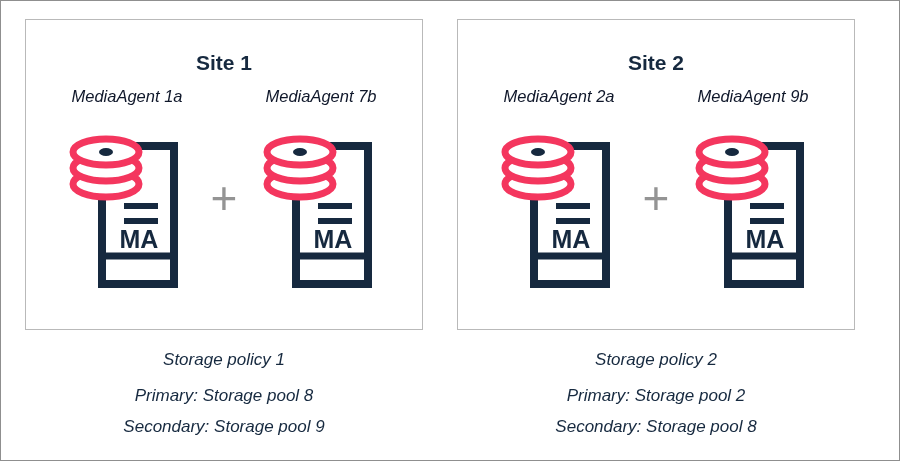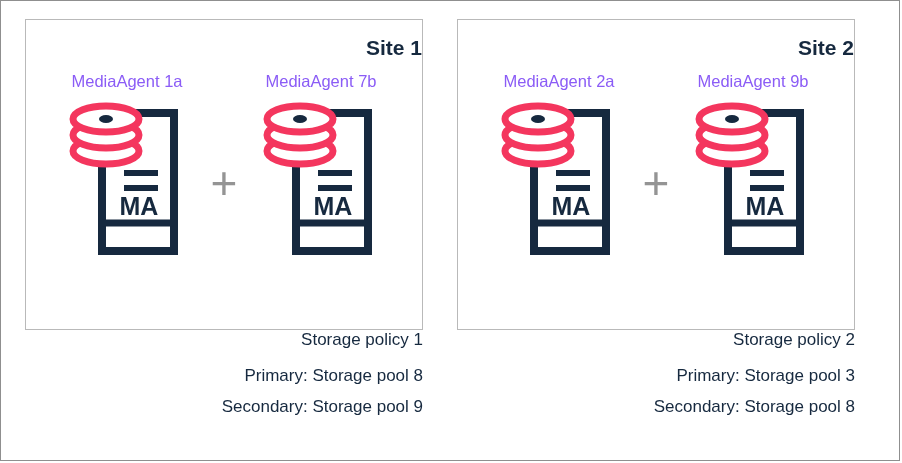--- a/index.html
+++ b/index.html
@@ -32,56 +32,59 @@
   }
   .site-col.s1 { left: 24px; }
   .site-col.s2 { left: 456px; }
   .site-box {
     border: 1px solid #b9b9b9;
     height: 311px;
     background: #ffffff;
     box-sizing: border-box;
   }
   .site-title {
-    text-align: right;
-    margin-top: 16px;
+    text-align: center;
+    margin-top: 31px;
     font-size: 21px;
     font-weight: 700;
     color: #16293f;
   }
   .agents-row {
     display: flex;
     justify-content: center;
     align-items: flex-start;
     margin-top: 12px;
   }
   .agent {
     display: flex;
     flex-direction: column;
     align-items: center;
     width: 158px;
   }
   .agent-label {
     font-size: 16.5px;
-    color: #8b5cf6;
-    margin-bottom: 2px;
+    color: #0f172a;
+    margin-bottom: 20px;
     white-space: nowrap;
+    font-style: italic;
   }
   .plus {
     font-size: 46px;
     color: #949494;
     line-height: 1;
     margin-top: 88px;
     width: 36px;
     text-align: center;
     font-weight: 400;
     user-select: none;
   }
   .policy {
-    text-align: right;
+    margin-top: 20px;
+    text-align: center;
+    font-style: italic;
   }
   .policy-name {
     font-size: 17px;
     color: #16293f;
     margin-bottom: 16px;
   }
   .policy-line {
     font-size: 17px;
     color: #16293f;
     margin-bottom: 11px;
@@ -183,18 +186,18 @@
               <ellipse cx="38" cy="26" rx="7" ry="4" fill="#16293f"></ellipse>
             </g>
           </svg>
         </div>
 
       </div>
     </div>
 
     <div class="policy">
       <div class="policy-name">Storage policy 2</div>
-      <div class="policy-line">Primary: Storage pool 3</div>
+      <div class="policy-line">Primary: Storage pool 2</div>
       <div class="policy-line">Secondary: Storage pool 8</div>
     </div>
   </div>
 
 </div>
 
 </body></html>

